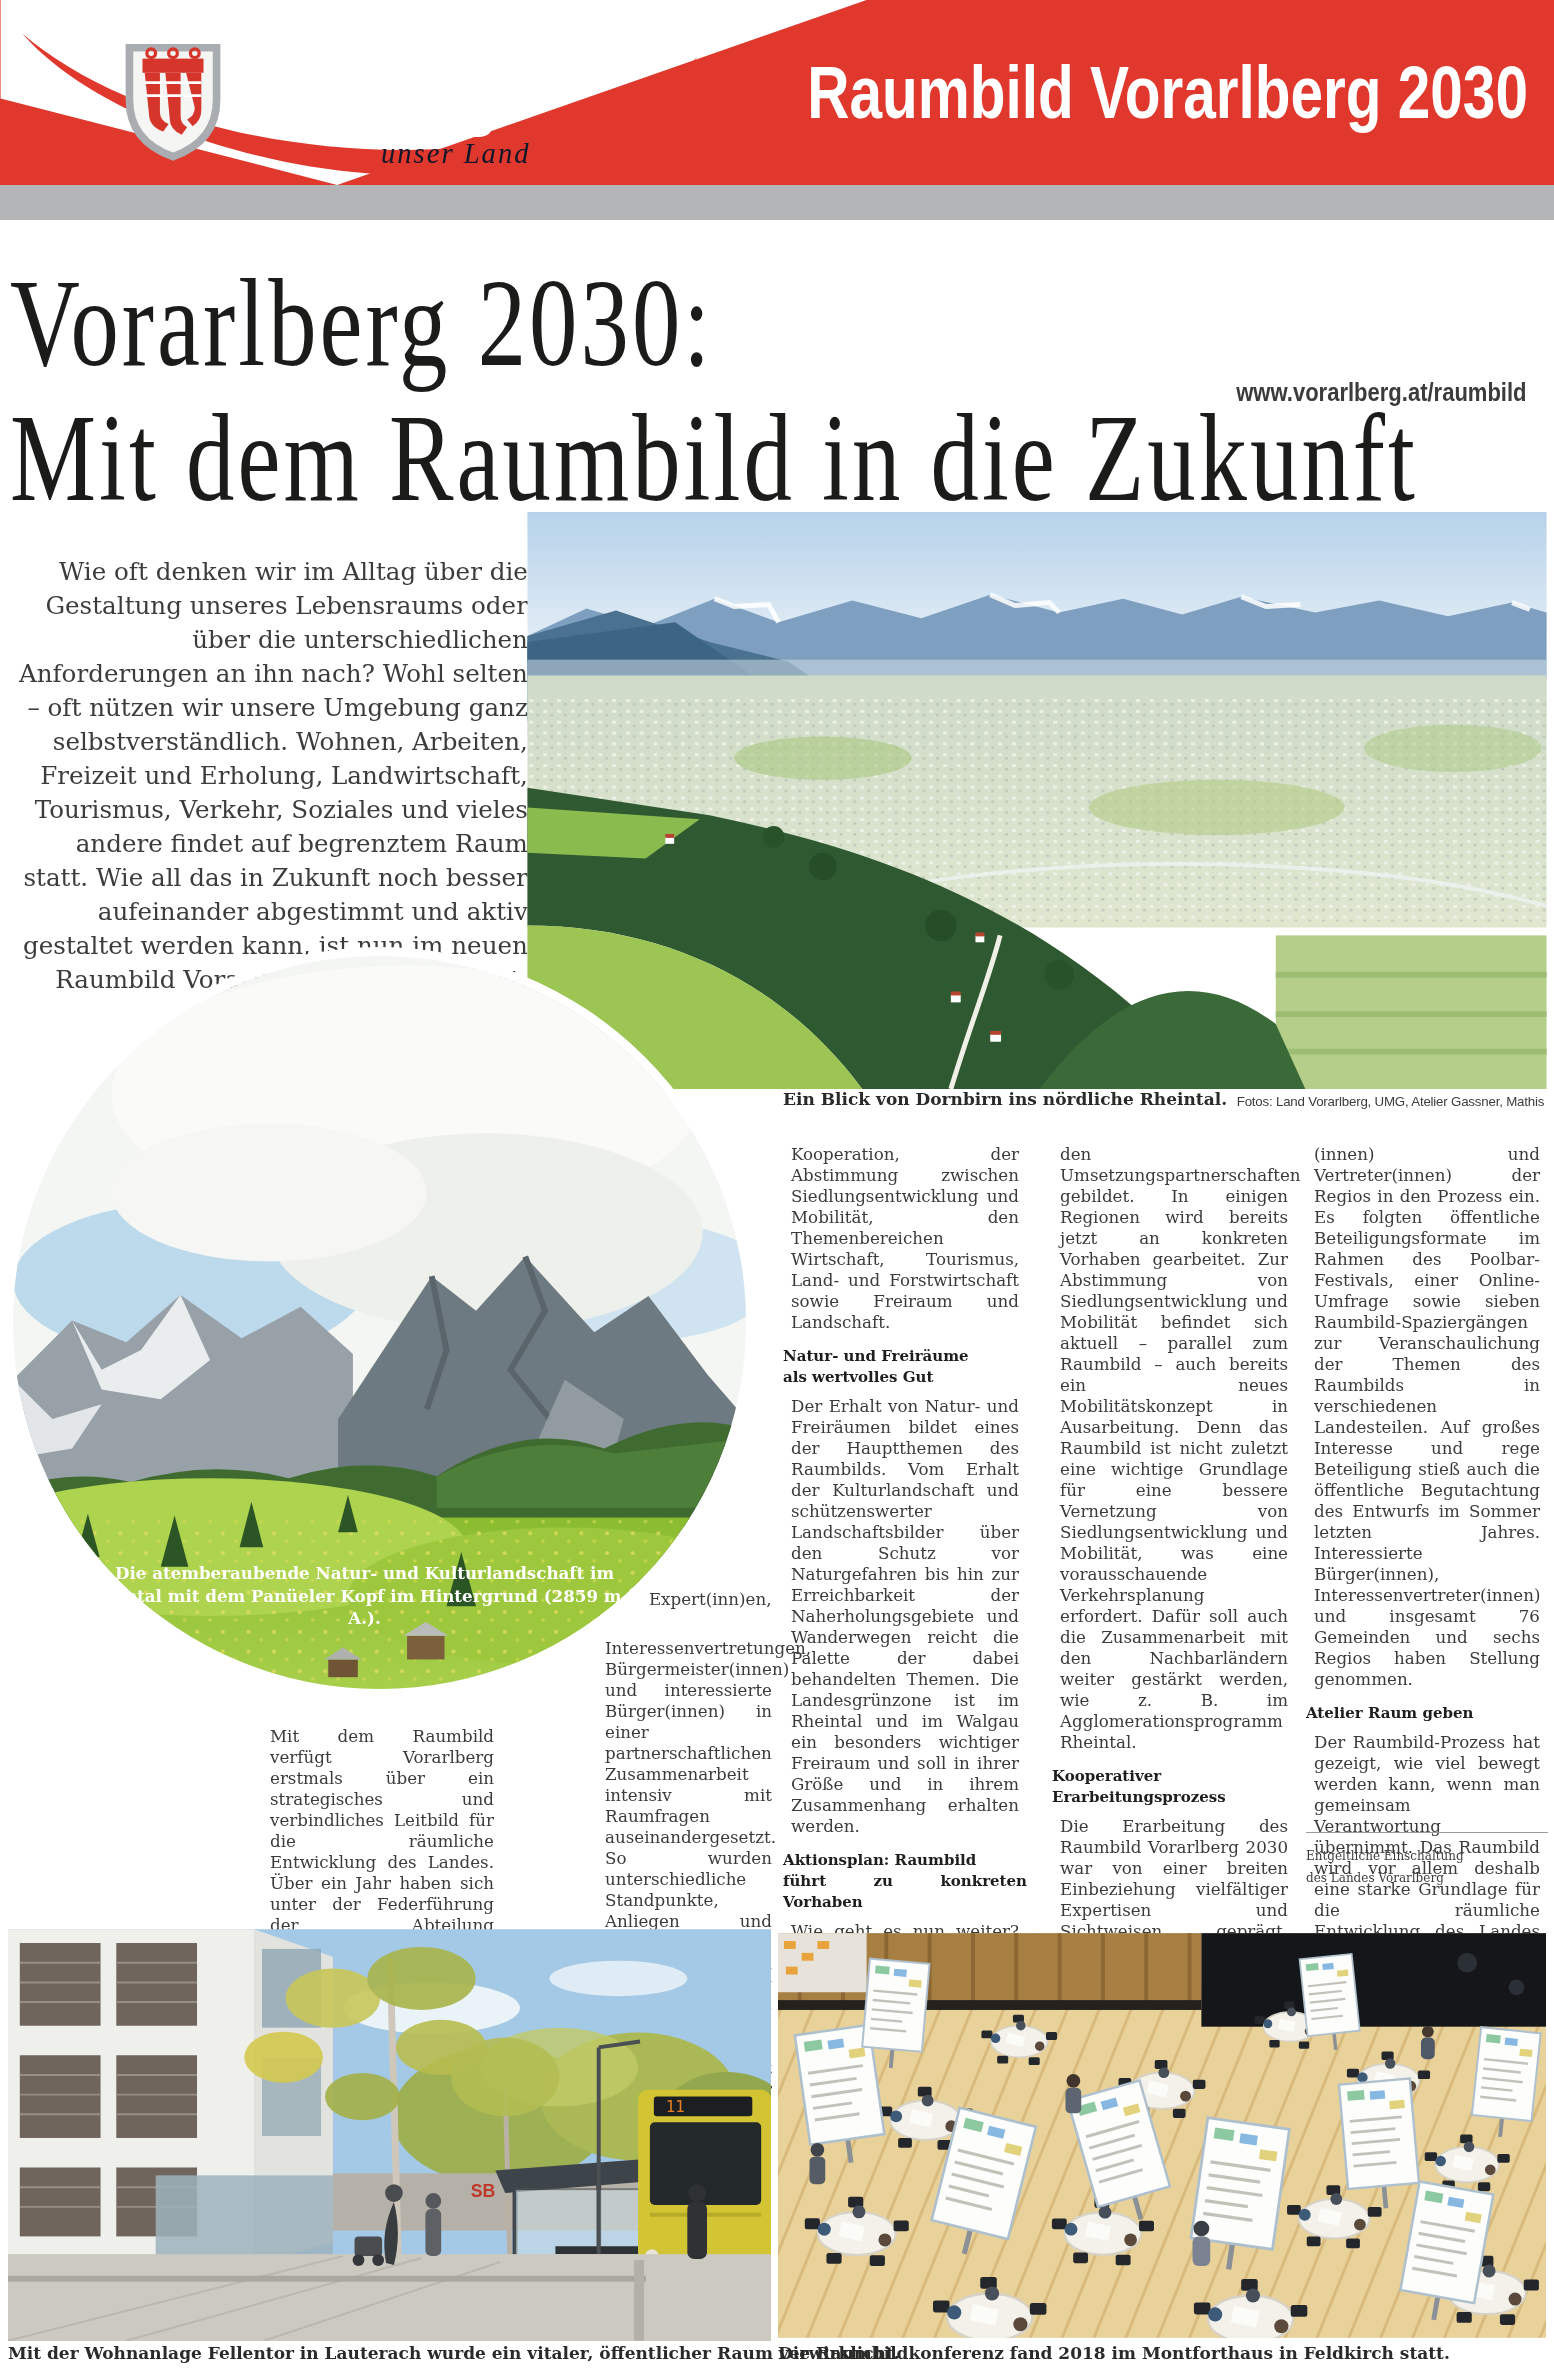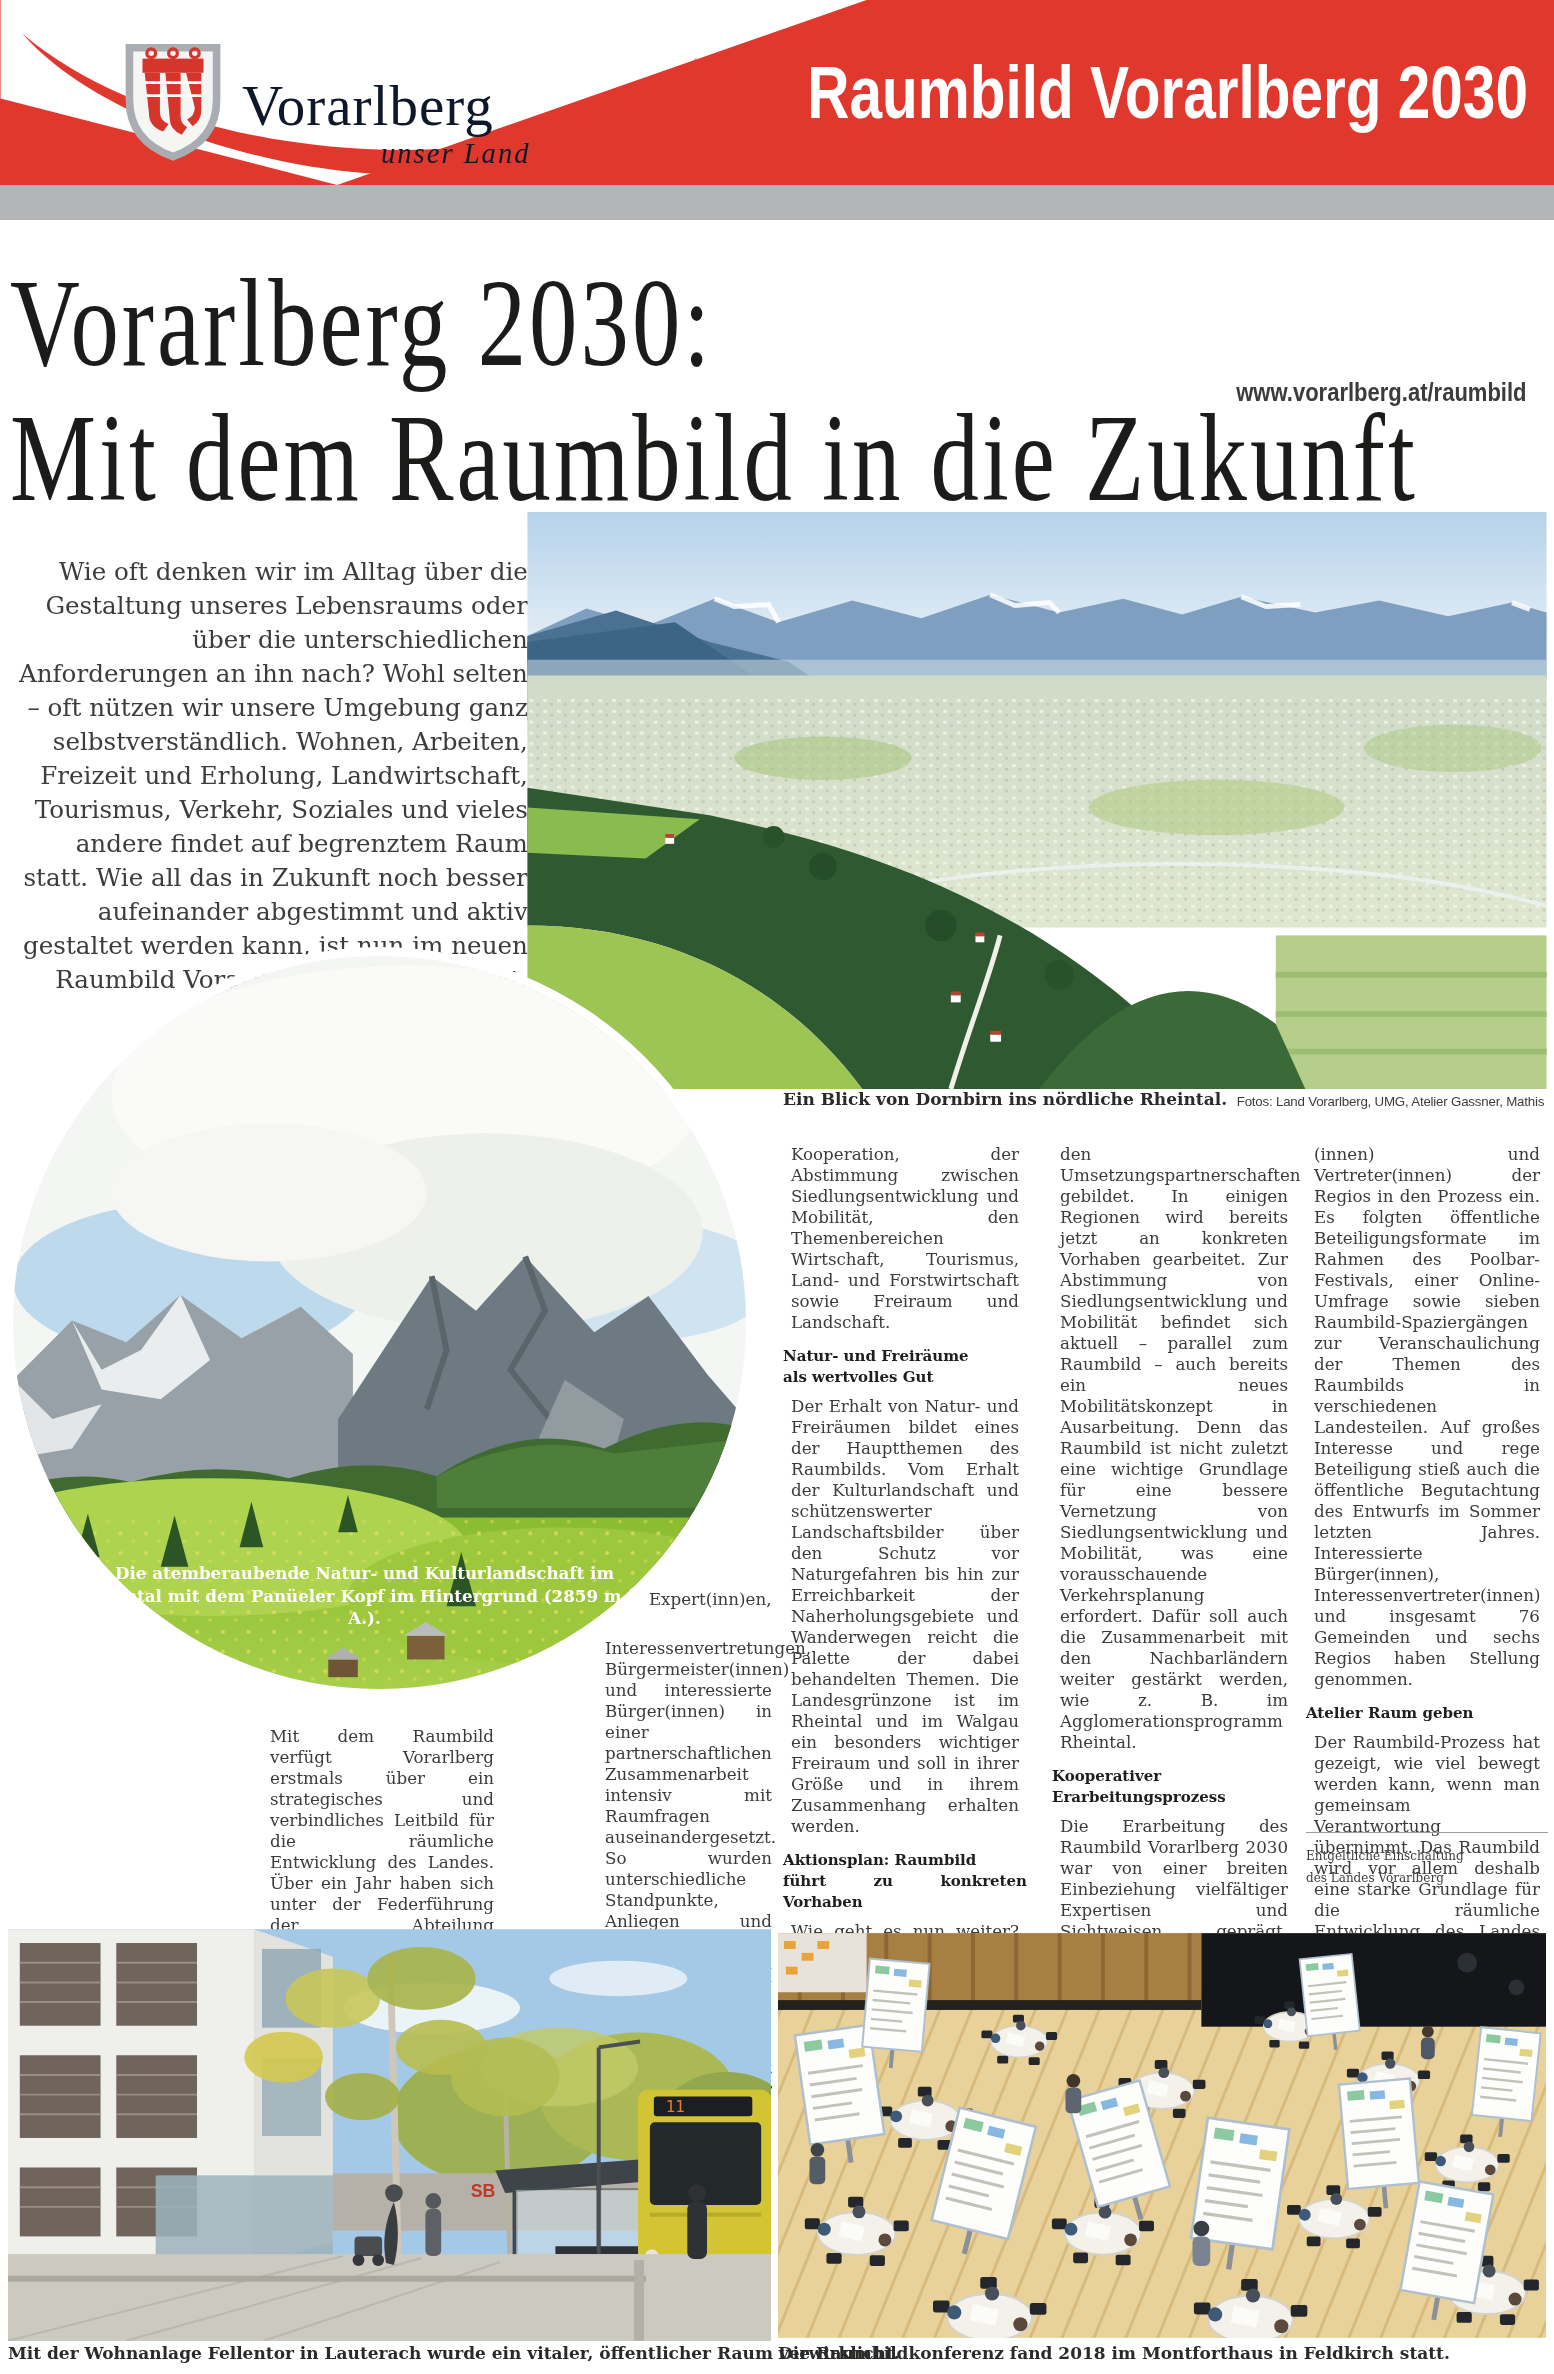--- a/index.html
+++ b/index.html
@@ -2,21 +2,21 @@
 <html lang="de"><head>
 <meta charset="utf-8">
 <style>
   html,body{margin:0;padding:0;background:#777;}
   #page{position:relative;width:1554px;height:2374px;background:#fff;overflow:hidden;
         font-family:"DejaVu Serif",serif;color:#3b3b3a;}
   .abs{position:absolute;}
   
   #banner{left:0;top:0;width:1554px;height:185px;background:#e0382d;}
   #graybar{left:0;top:185px;width:1554px;height:35px;background:#b3b5b7;}
-  #brand-title{left:242px;top:73px;font-family:"Liberation Serif",serif;font-size:57px;color:#0f172a;letter-spacing:1px;}
+  #brand-title{left:242px;top:73px;font-family:"Liberation Serif",serif;font-size:57px;color:#ffffff;letter-spacing:1px;}
   #brand-tagline{left:381px;top:138px;font-family:"Liberation Serif",serif;font-style:italic;font-size:28.6px;color:#0f172a;letter-spacing:2px;}
   #banner-title{right:25.6px;top:49px;font-family:"Liberation Sans",sans-serif;font-weight:bold;font-size:75px;color:#fff;white-space:nowrap;}
   #site-url{right:27.6px;top:189px;height:39px;line-height:37px;font-family:"Liberation Sans",sans-serif;font-weight:bold;font-size:25.6px;color:#3b3b3a;}
   .condR{display:inline-block;transform:scaleX(.78);transform-origin:100% 50%;}
   
   #headline{left:9.9px;top:274px;line-height:99px;font-family:"Liberation Serif",serif;color:#1b1b19;white-space:nowrap;}
   #headline .hl{font-size:124px;letter-spacing:3.9px;display:inline-block;transform:scaleX(.78);transform-origin:0 50%;}
   
   #lead{left:7.9px;top:518px;width:520px;text-align:right;font-size:24.6px;line-height:34px;color:#3c3c3b;margin-top:37px;}
   

